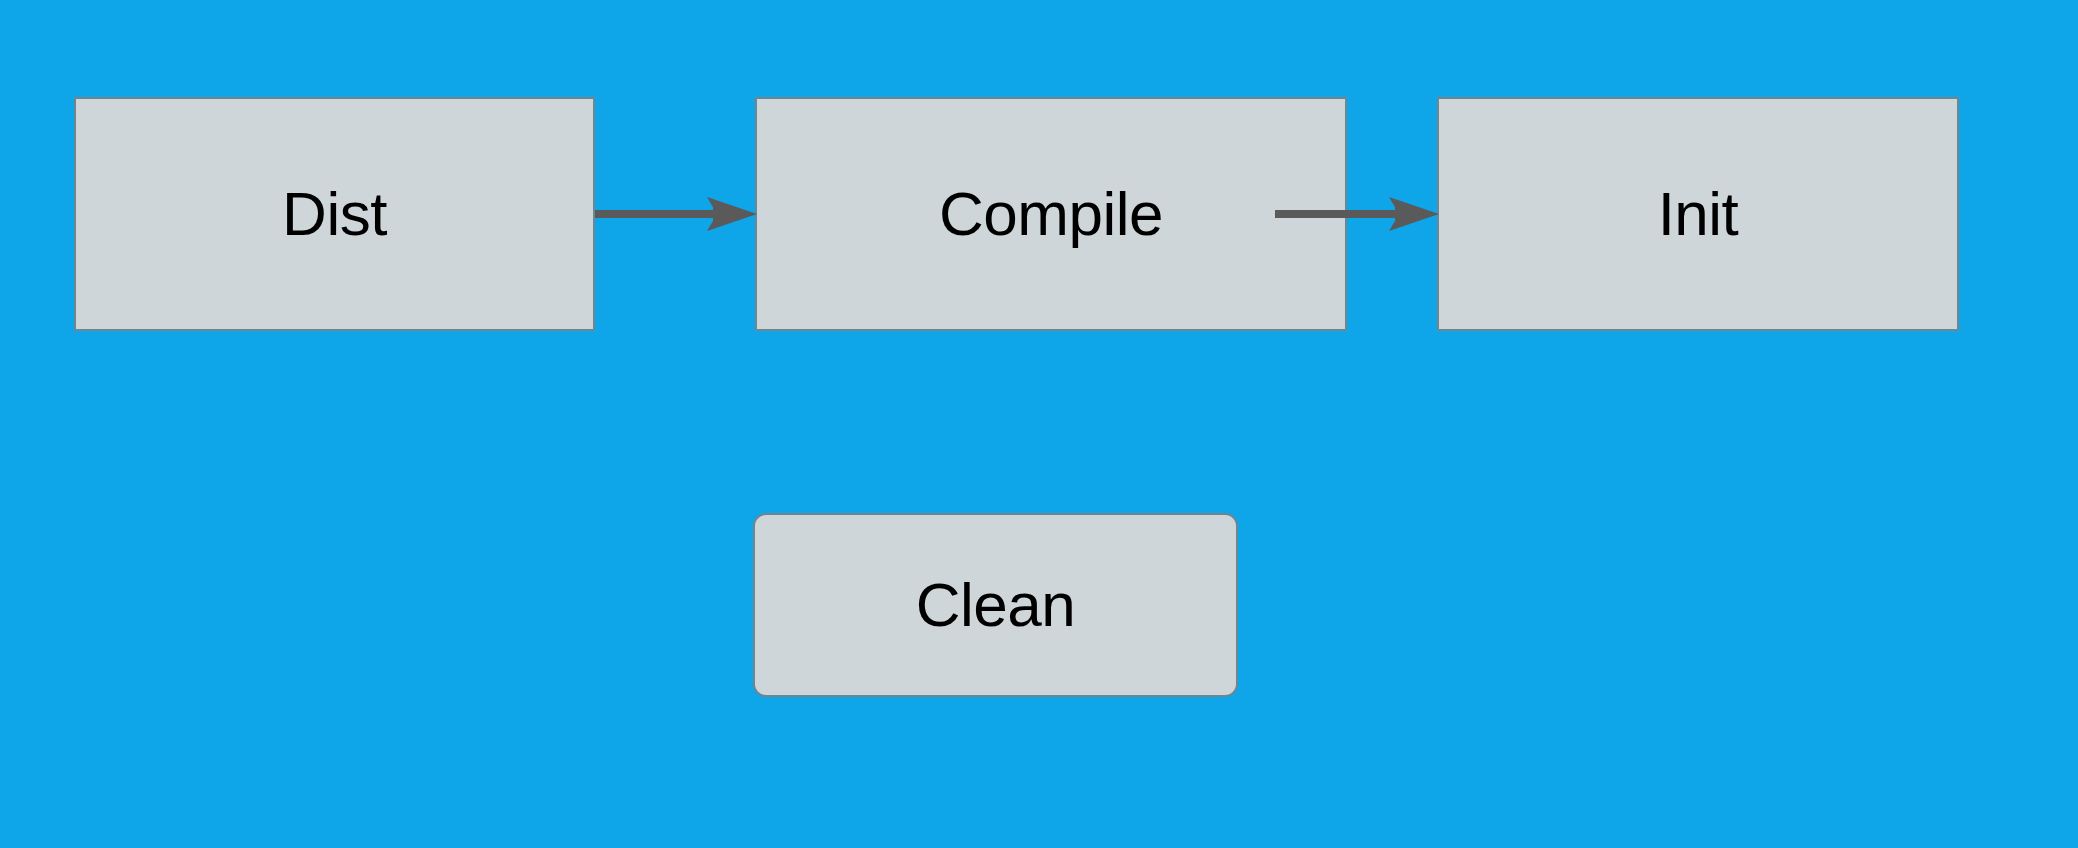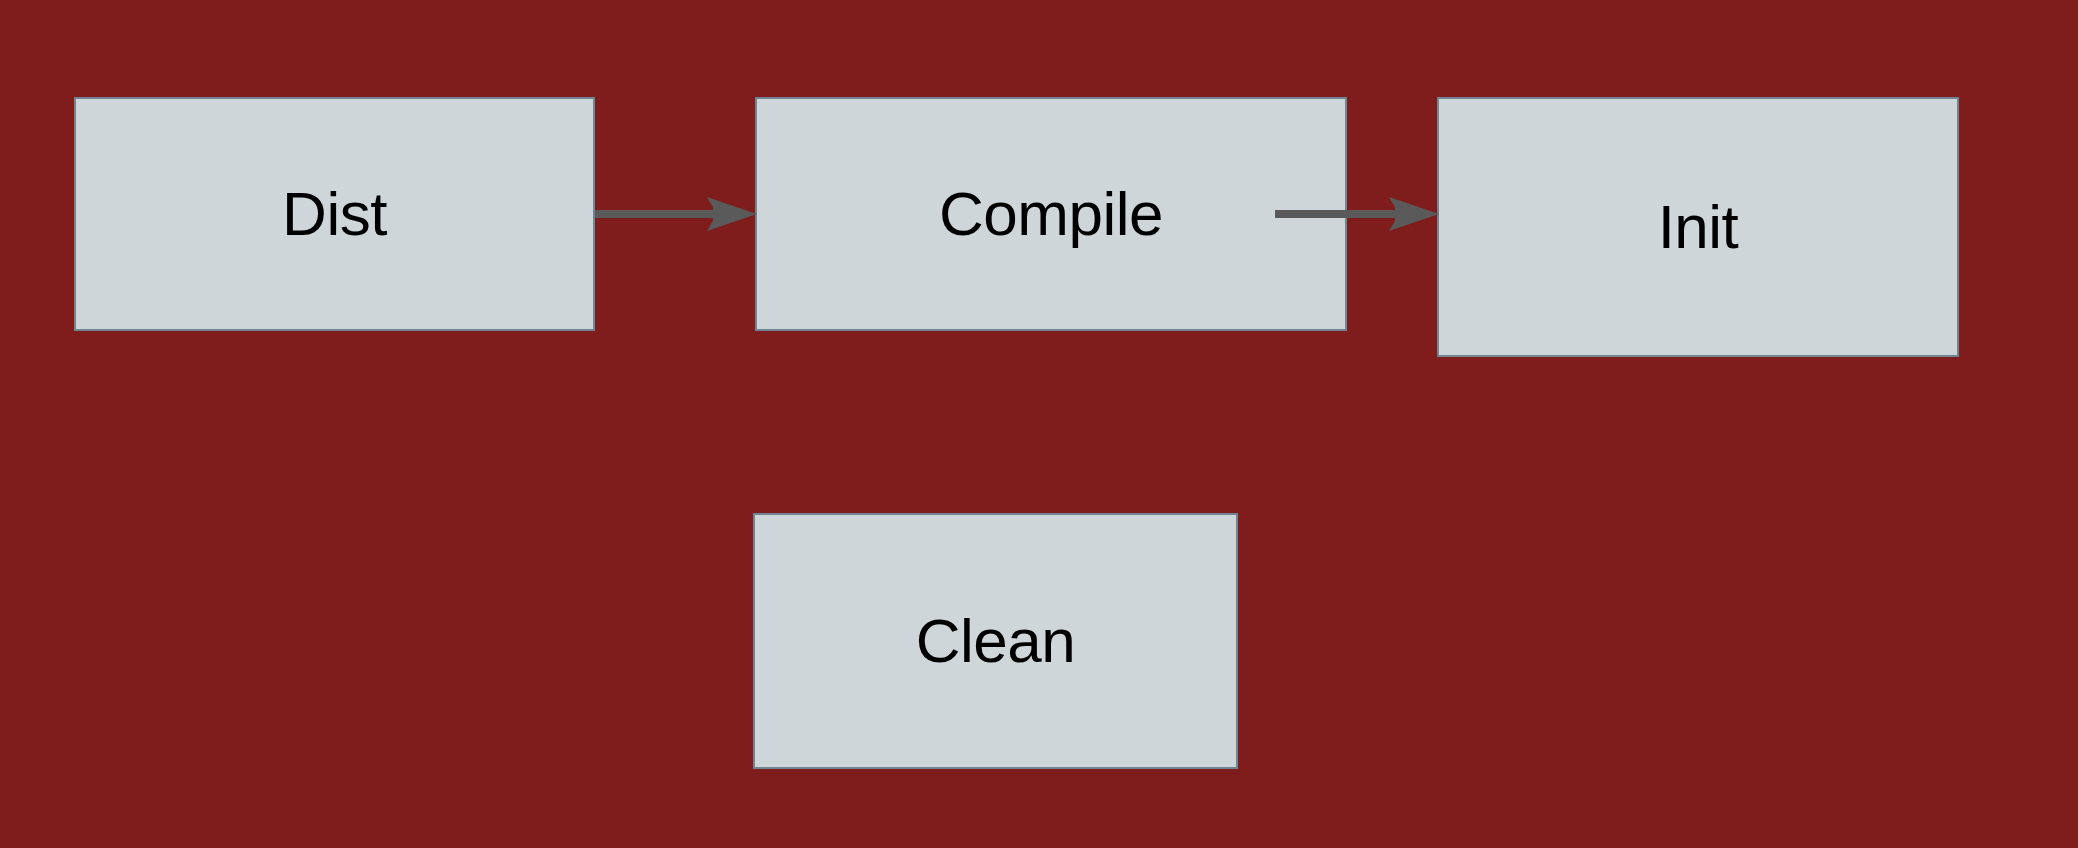--- a/index.html
+++ b/index.html
@@ -8,21 +8,21 @@
     padding: 0;
     background: #ffffff;
   }
   body {
     font-family: "Liberation Sans", sans-serif;
   }
   #diagram-canvas {
     position: relative;
     width: 2078px;
     height: 848px;
-    background: #7f1d1d;
+    background: #0ea5e9;
     overflow: hidden;
   }
   .node {
     position: absolute;
     box-sizing: border-box;
     background: #ced6d9;
     border: 2px solid #6e8592;
     display: flex;
     align-items: center;
     justify-content: center;
@@ -42,22 +42,22 @@
     overflow: visible;
   }
   .edge svg {
     display: block;
     overflow: visible;
   }
 
   
   #node-dist    { left: 74px;   top: 97px;  width: 521px; height: 234px; }
   #node-compile { left: 755px;  top: 97px;  width: 592px; height: 234px; }
-  #node-init    { left: 1437px; top: 97px;  width: 522px; height: 260px; }
-  #node-clean   { left: 753px;  top: 513px; width: 485px; height: 256px; }
+  #node-init    { left: 1437px; top: 97px;  width: 522px; height: 234px; }
+  #node-clean   { left: 753px;  top: 513px; width: 485px; height: 184px; border-radius: 13px; }
 
   
   #edge-dist-compile { left: 595px;  top: 193px; width: 162px; height: 42px; }
   #edge-compile-init { left: 1275px; top: 193px; width: 164px; height: 42px; }
 </style>
 </head>
 <body>
 
 <div id="diagram-canvas">
 

